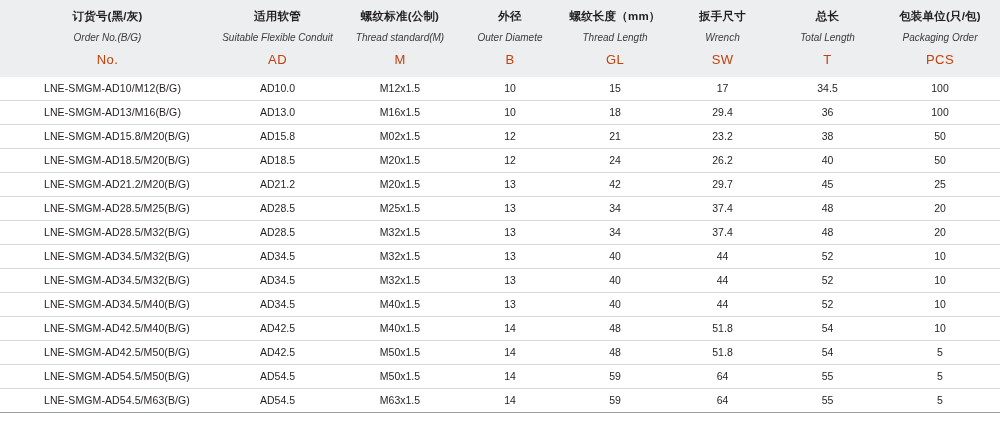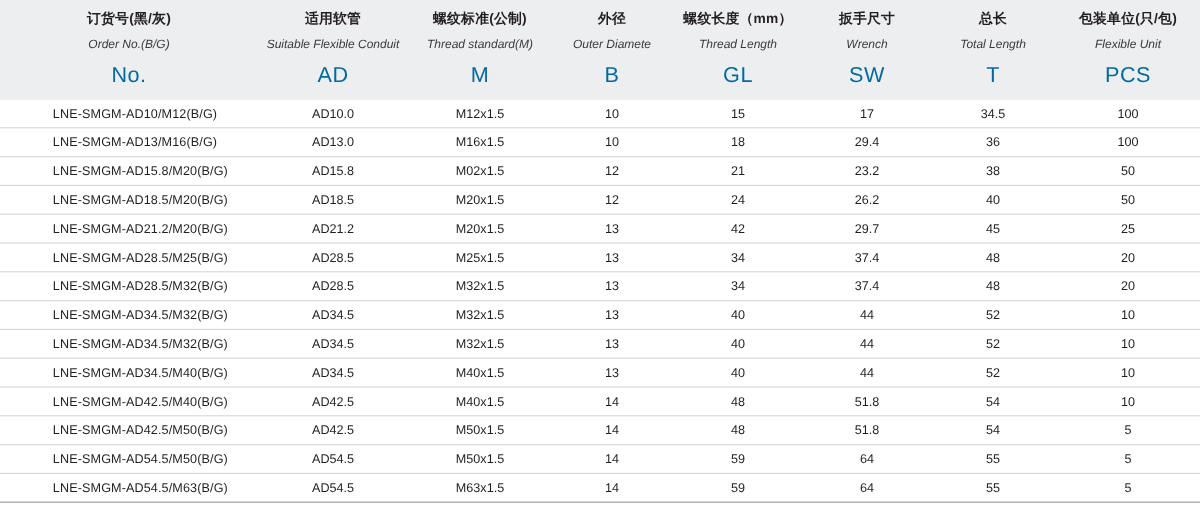--- a/index.html
+++ b/index.html
@@ -49,22 +49,22 @@
     white-space: nowrap;
   }
   .head-en {
     font-size: 10px;
     color: #3a3a3a;
     font-style: italic;
     margin-top: 7px;
     white-space: nowrap;
   }
   .head-sym {
-    font-size: 18px;
-    color: #0369a1;
+    font-size: 13px;
+    color: #c2410c;
     margin-top: 7px;
     letter-spacing: 0.4px;
   }
   
   tbody td {
     border-bottom: 1px solid #d6d9dc;
     padding: 0;
     height: 23px;
     font-size: 10.5px;
     color: #231f20;
@@ -152,21 +152,21 @@
         <th>
           <div class="head-cell">
             <div class="head-cn">总长</div>
             <div class="head-en">Total Length</div>
             <div class="head-sym">T</div>
           </div>
         </th>
         <th>
           <div class="head-cell">
             <div class="head-cn">包装单位(只/包)</div>
-            <div class="head-en">Flexible Unit</div>
+            <div class="head-en">Packaging Order</div>
             <div class="head-sym">PCS</div>
           </div>
         </th>
       </tr>
     </thead>
     <tbody id="table-body">
         <tr>
           <td class="col-order">LNE-SMGM-AD10/M12(B/G)</td>
           <td>AD10.0</td>
           <td>M12x1.5</td>

